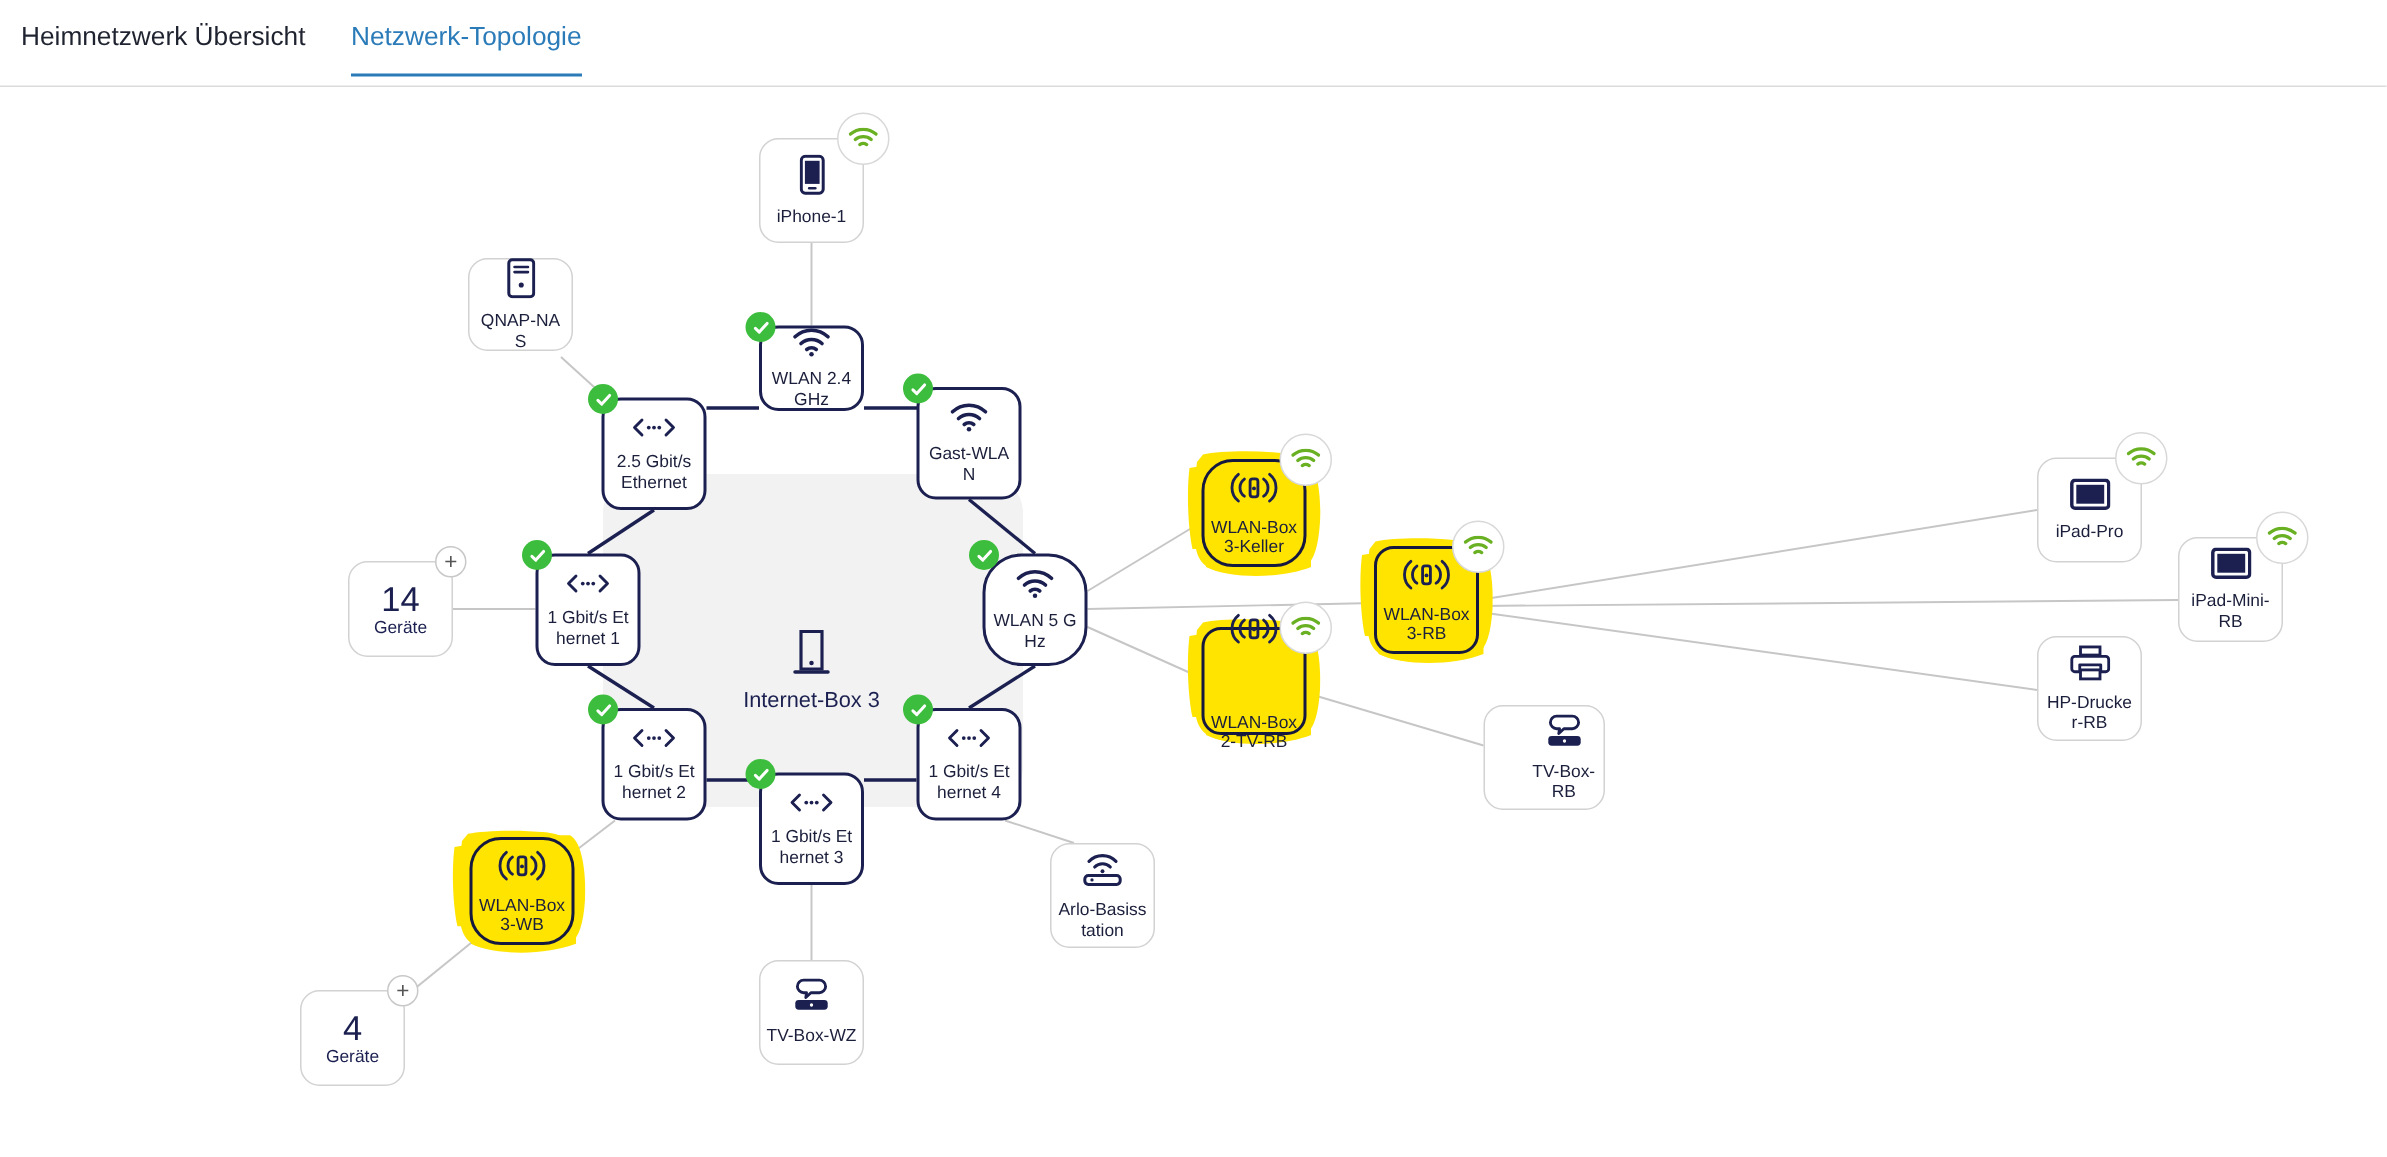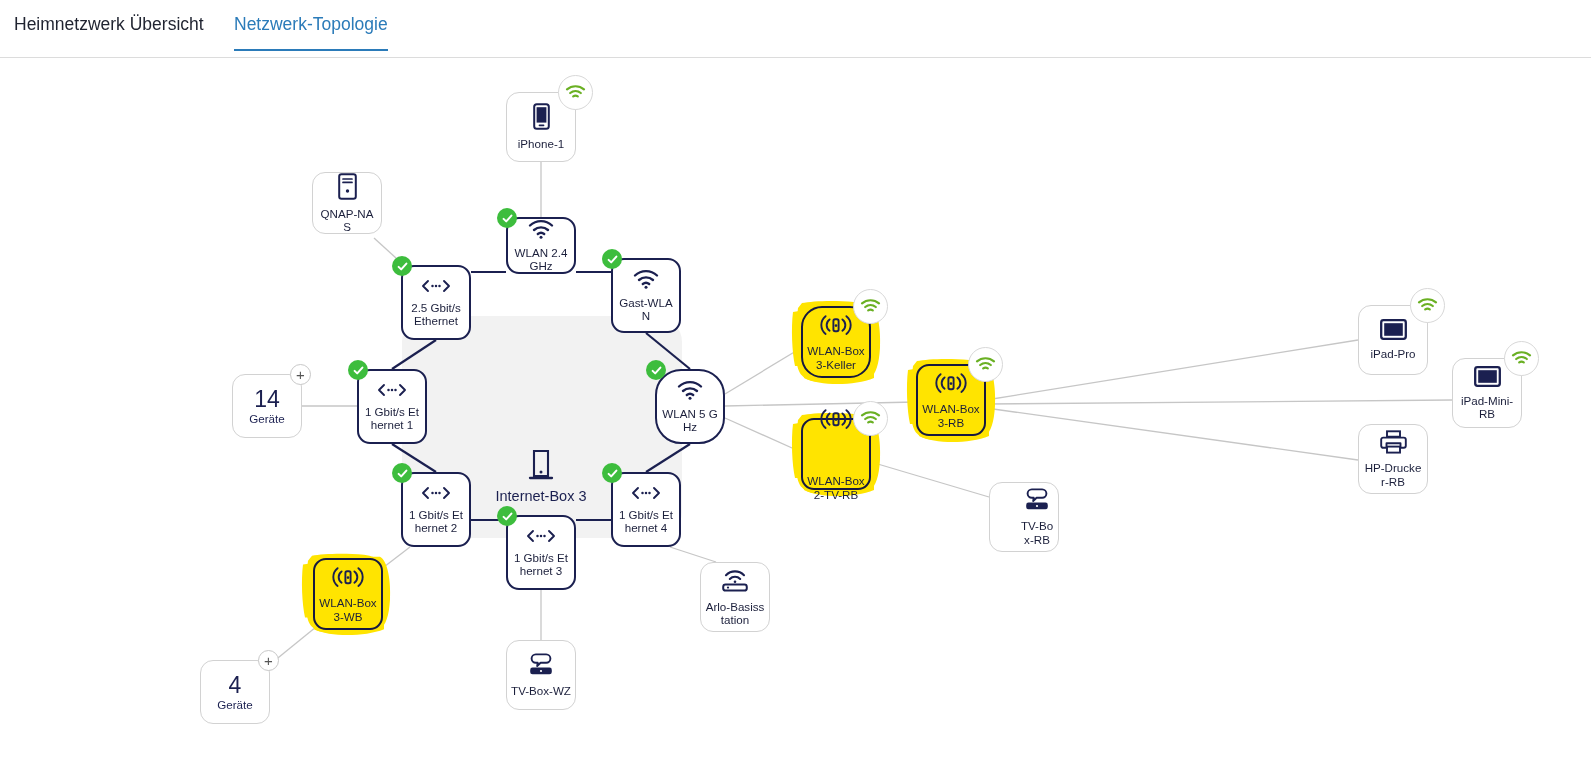--- a/index.html
+++ b/index.html
@@ -337,21 +337,21 @@
       <div class="node leaf" style="left: 700px; top: 504px; width: 70px; height: 70px;">
         <span class="ico"><svg width="30" height="25" viewBox="0 0 30 25">
         <path d="M6 7.2 A12.6 12.6 0 0 1 24 7.2" fill="none" stroke="#1b2050" stroke-width="2.1" stroke-linecap="round"></path>
         <path d="M9.8 11 A7.3 7.3 0 0 1 20.2 11" fill="none" stroke="#1b2050" stroke-width="2.1" stroke-linecap="round"></path>
         <circle cx="15" cy="13.8" r="1.3" fill="#1b2050"></circle>
         <rect x="3.2" y="16.6" width="23.6" height="6" rx="2.4" fill="none" stroke="#1b2050" stroke-width="2"></rect>
         <circle cx="8" cy="19.6" r="1.1" fill="#1b2050"></circle>
           </svg></span>
         <span class="lbl">Arlo-Basisstation</span>
       </div>
-      <div class="node hl" style="left: 313px; top: 500px; width: 70px; height: 72px;">
+      <div class="node hl" style="left: 313px; top: 500px; width: 70px; height: 72px; border-radius: 21px;">
         <span class="ico"><svg width="32" height="24" viewBox="0 0 32 24">
         <rect x="13.4" y="6.2" width="5.2" height="12" rx="1.7" fill="none" stroke="#1b2050" stroke-width="1.9"></rect>
         <circle cx="16" cy="12.6" r="1.3" fill="#1b2050"></circle>
         <path d="M9.6 6.4 A7 7 0 0 0 9.6 17.8" fill="none" stroke="#1b2050" stroke-width="1.9" stroke-linecap="round"></path>
         <path d="M22.4 6.4 A7 7 0 0 1 22.4 17.8" fill="none" stroke="#1b2050" stroke-width="1.9" stroke-linecap="round"></path>
         <path d="M5.6 3.2 A11.4 11.4 0 0 0 5.6 21" fill="none" stroke="#1b2050" stroke-width="1.9" stroke-linecap="round"></path>
         <path d="M26.4 3.2 A11.4 11.4 0 0 1 26.4 21" fill="none" stroke="#1b2050" stroke-width="1.9" stroke-linecap="round"></path>
           </svg></span>
         <span class="lbl">WLAN-Box3-WB</span>
       </div>
@@ -402,21 +402,21 @@
           </svg></span>
         <span class="lbl">WLAN-Box3-RB</span>
       </div>
       <div class="badge-wifi" style="left: 968px; top: 289px;">
         <svg width="21" height="15" viewBox="0 0 21 15">
       <path d="M2 4.4 A13 13 0 0 1 19 4.4" fill="none" stroke="#6ab023" stroke-width="2.2" stroke-linecap="round"></path>
       <path d="M5.2 8 A8.4 8.4 0 0 1 15.8 8" fill="none" stroke="#6ab023" stroke-width="2.2" stroke-linecap="round"></path>
       <path d="M8.2 11.4 A4.1 4.1 0 0 1 12.8 11.4" fill="none" stroke="#6ab023" stroke-width="2.2" stroke-linecap="round"></path>
         </svg>
       </div>
-      <div class="node leaf" style="left: 989px; top: 424px; width: 70px; height: 70px; padding-left: 30px;">
+      <div class="node leaf" style="left: 989px; top: 412px; width: 81px; height: 70px; padding-left: 30px;">
         <span class="ico"><svg width="28" height="24" viewBox="0 0 28 24">
         <path d="M8.8 1.4 h10.4 a4.2 4.2 0 0 1 0 8.4 h-5.6 l-3.4 3.2 0.5-3.2 h-1.9 a4.2 4.2 0 0 1 0-8.4 z" fill="none" stroke="#1b2050" stroke-width="1.9" stroke-linejoin="round"></path>
         <rect x="3.2" y="14.6" width="21.6" height="6.6" rx="2.3" fill="#1b2050"></rect>
         <circle cx="14" cy="18" r="1.1" fill="#ffffff"></circle>
           </svg></span>
         <span class="lbl">TV-Box-RB</span>
       </div>
       <div class="node leaf" style="left: 1358px; top: 247px; width: 70px; height: 70px;">
         <span class="ico"><svg width="27" height="21" viewBox="0 0 27 21">
         <rect x="1.2" y="1.2" width="24.6" height="18.6" rx="2.2" fill="none" stroke="#1b2050" stroke-width="2.3"></rect>
@@ -458,21 +458,21 @@
         <span class="lbl">Geräte</span>
       </div>
       <div class="badge-plus" style="left: 290px; top: 306px;">+</div>
       <div class="node count" style="left: 200px; top: 602px; width: 70px; height: 64px;">
         <span class="num">4</span>
         <span class="lbl">Geräte</span>
       </div>
       <div class="badge-plus" style="left: 258px; top: 592px;">+</div>
     </div>
 
-  <div class="node hub" id="hub-node" style="left:466px; top:360px; width:150px; height:90px;justify-content:flex-end;">
+  <div class="node hub" id="hub-node" style="left:466px; top:344px; width:150px; height:90px;">
     <span class="ico">
       <svg width="26" height="34" viewBox="0 0 26 34">
         <path d="M6 2 L20 2 L20 27 L6 27 Z" fill="none" stroke="#1b2050" stroke-width="2.1"></path>
         <line x1="2" y1="29" x2="24" y2="29" stroke="#1b2050" stroke-width="2.3" stroke-linecap="round"></line>
         <circle cx="13" cy="23" r="1.5" fill="#1b2050"></circle>
       </svg>
     </span>
     <span class="lbl">Internet-Box 3</span>
   </div>
 </div>

